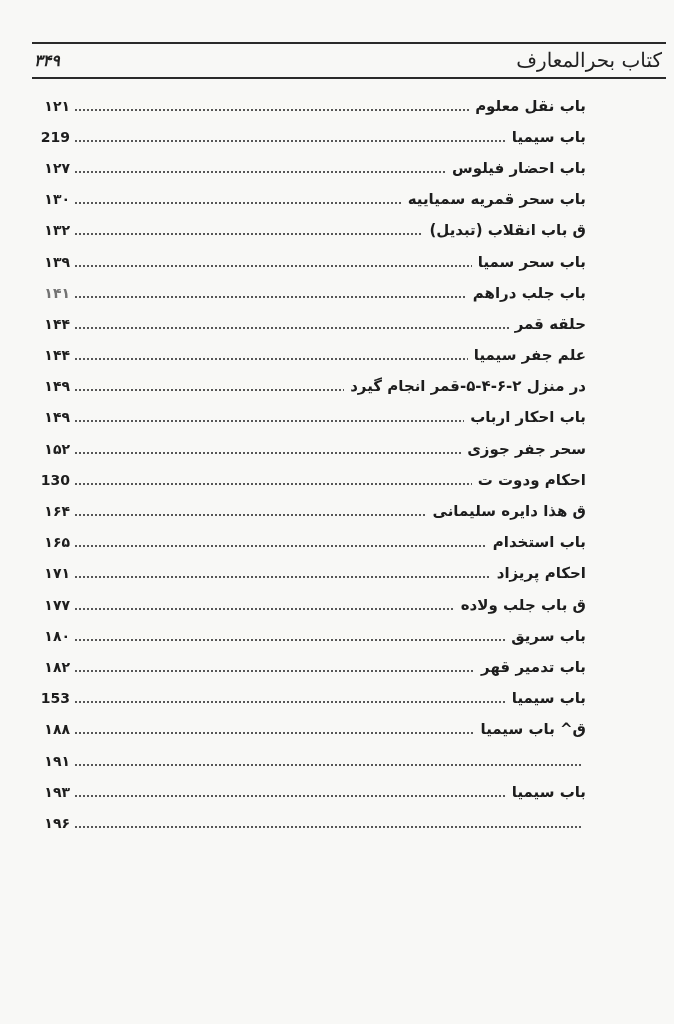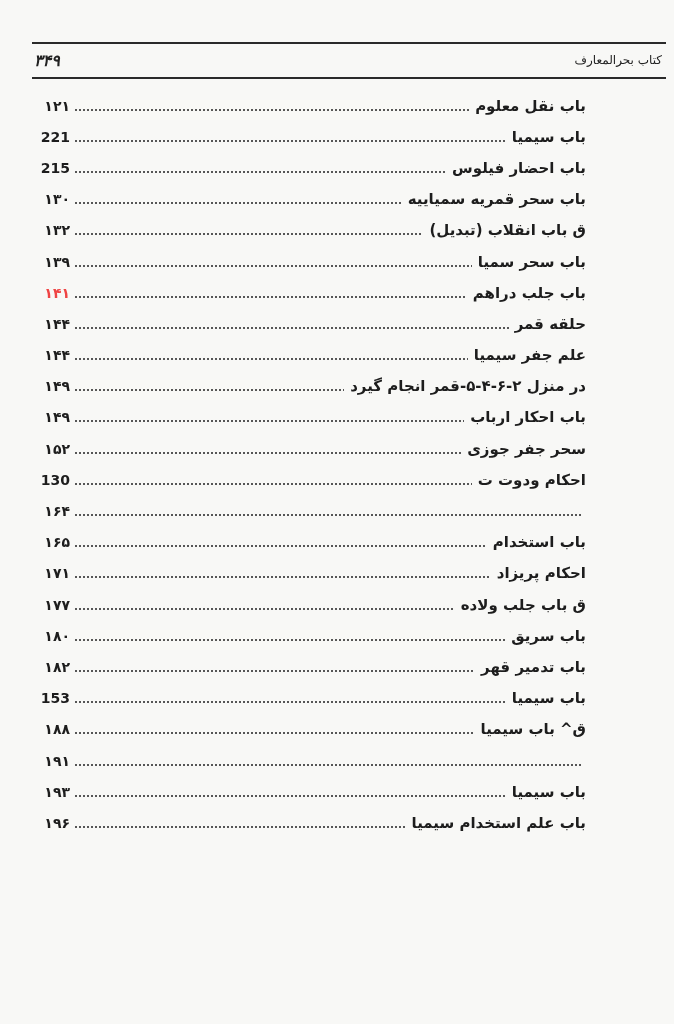--- a/index.html
+++ b/index.html
@@ -36,21 +36,21 @@
       top: 46px;
       height: 28px;
       display: flex;
       flex-direction: row-reverse;
       justify-content: space-between;
       align-items: center;
     }
     .header-title {
       direction: rtl;
       font-family: "DejaVu Serif", serif;
-      font-size: 12px;
+      font-size: 20px;
       color: #222;
       padding-right: 2px;
     }
     .header-page {
       font-family: "DejaVu Sans", sans-serif;
       font-size: 16px;
       font-weight: bold;
       color: #222;
       font-style: italic;
     }
@@ -86,21 +86,21 @@
       opacity: 0.85;
     }
     .toc-page {
       font-size: 14px;
       font-weight: bold;
       color: #1d1d1d;
       white-space: nowrap;
       min-width: 30px;
       text-align: right;
     }
-    .toc-page.faded { color: #ef4444; }
+    .toc-page.faded { color: #737373; }
   </style>
 </head>
 <body>
 
 <div class="page">
   <div class="rule top"></div>
   <div class="header">
     <span class="header-title">کتاب بحرالمعارف</span>
     <span class="header-page">۳۴۹</span>
   </div>
@@ -108,26 +108,26 @@
 
   <div class="toc">
     <div class="toc-row">
         <span class="toc-title">باب نقل معلوم</span>
         <span class="toc-leader"></span>
         <span class="toc-page">۱۲۱</span>
       </div>
     <div class="toc-row">
         <span class="toc-title">باب سیمیا</span>
         <span class="toc-leader"></span>
-        <span class="toc-page">221</span>
+        <span class="toc-page">219</span>
       </div>
     <div class="toc-row">
         <span class="toc-title">باب احضار فیلوس</span>
         <span class="toc-leader"></span>
-        <span class="toc-page">215</span>
+        <span class="toc-page">۱۲۷</span>
       </div>
     <div class="toc-row">
         <span class="toc-title">باب سحر قمریه سمیاییه</span>
         <span class="toc-leader"></span>
         <span class="toc-page">۱۳۰</span>
       </div>
     <div class="toc-row">
         <span class="toc-title">ق باب انقلاب (تبدیل)</span>
         <span class="toc-leader"></span>
         <span class="toc-page">۱۳۲</span>
@@ -166,20 +166,21 @@
         <span class="toc-title">سحر جفر جوزی</span>
         <span class="toc-leader"></span>
         <span class="toc-page">۱۵۲</span>
       </div>
     <div class="toc-row">
         <span class="toc-title">احکام ودوت ت</span>
         <span class="toc-leader"></span>
         <span class="toc-page">130</span>
       </div>
     <div class="toc-row">
+        <span class="toc-title">ق هذا دایره سلیمانی</span>
         <span class="toc-leader"></span>
         <span class="toc-page">۱۶۴</span>
       </div>
     <div class="toc-row">
         <span class="toc-title">باب استخدام</span>
         <span class="toc-leader"></span>
         <span class="toc-page">۱۶۵</span>
       </div>
     <div class="toc-row">
         <span class="toc-title">احکام پریزاد</span>
@@ -214,18 +215,17 @@
     <div class="toc-row">
         <span class="toc-leader"></span>
         <span class="toc-page">۱۹۱</span>
       </div>
     <div class="toc-row">
         <span class="toc-title">باب سیمیا</span>
         <span class="toc-leader"></span>
         <span class="toc-page">۱۹۳</span>
       </div>
     <div class="toc-row">
-        <span class="toc-title">باب علم استخدام سیمیا</span>
         <span class="toc-leader"></span>
         <span class="toc-page">۱۹۶</span>
       </div>
   </div>
 </div>
 
 </body></html>

